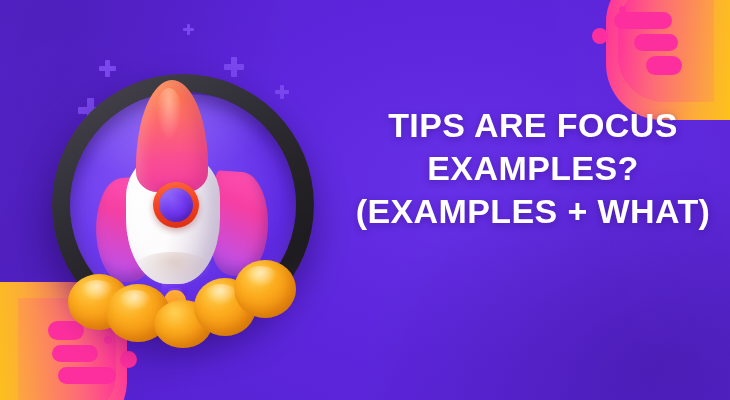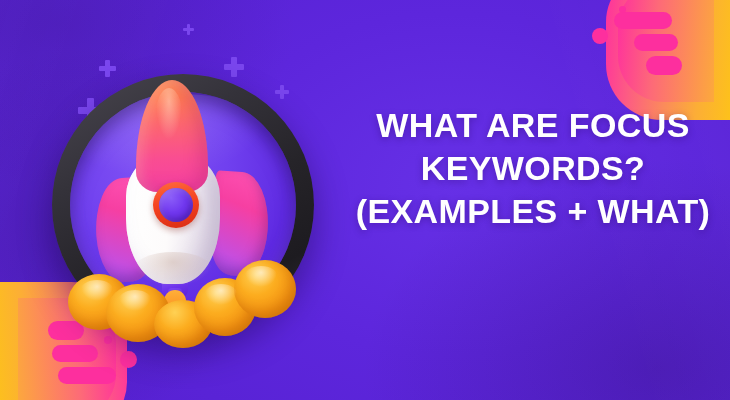--- a/index.html
+++ b/index.html
@@ -310,18 +310,18 @@
       <div class="cloud" style="left:142px; top:204px; width:62px; height:58px;"></div>
       <div class="cloud" style="left:182px; top:186px; width:62px; height:58px;"></div>
       <div class="cloud-gloss" style="left:28px;  top:206px; width:34px; height:22px;"></div>
       <div class="cloud-gloss" style="left:66px;  top:216px; width:34px; height:22px;"></div>
       <div class="cloud-gloss" style="left:152px; top:210px; width:34px; height:22px;"></div>
       <div class="cloud-gloss" style="left:192px; top:192px; width:34px; height:22px;"></div>
     </div>
   </div>
 
   <div class="title-block">
-    <span class="line">WHAT ARE FOCUS</span>
-    <span class="line">KEYWORDS?</span>
+    <span class="line">TIPS ARE FOCUS</span>
+    <span class="line">EXAMPLES?</span>
     <span class="line">(EXAMPLES + WHAT)</span>
   </div>
 
 </div>
 
 </body></html>

